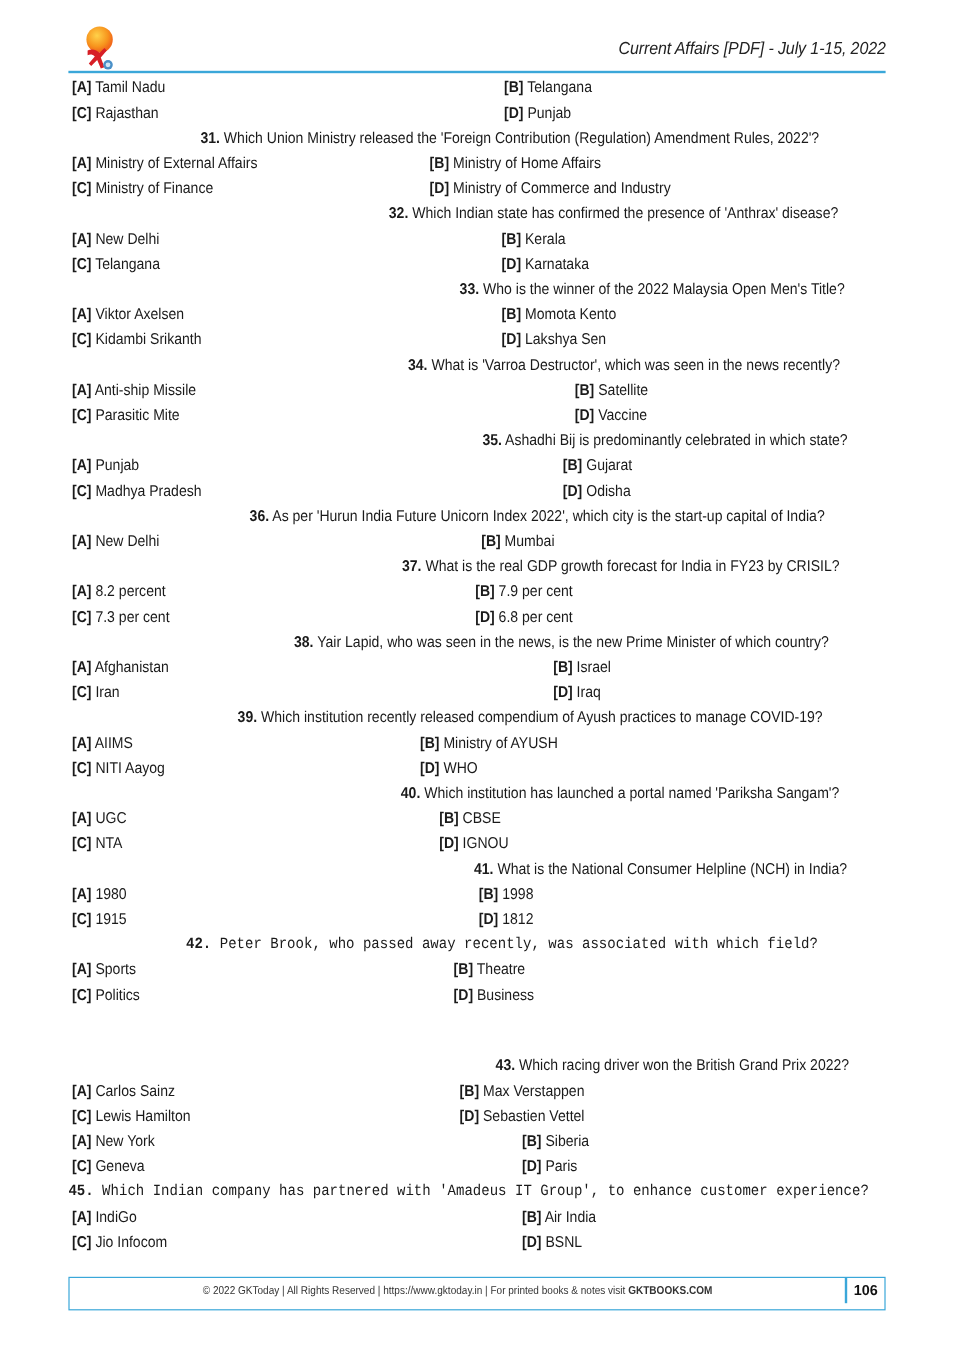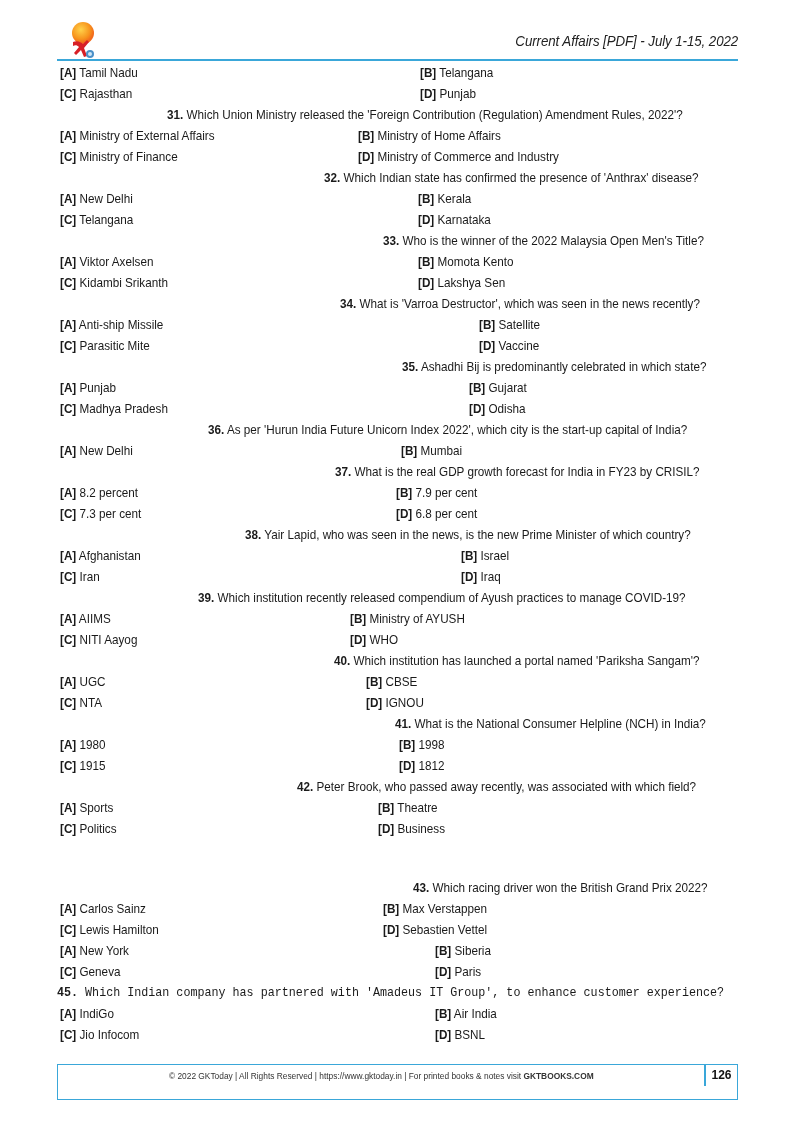--- a/index.html
+++ b/index.html
@@ -9,21 +9,21 @@
   .logo { position: absolute; left: 8px; top: 2px; width: 34px; height: 40px; }
   .header-title { position: absolute; right: 0; top: 15px; font-size: 14.5px; color: #222;
                   letter-spacing: -0.1px; transform: scaleX(0.92); transform-origin: right center; }
   .header-rule { position: absolute; left: 57px; top: 59px; width: 681px; height: 2px; background: #3aa7d9; }
   .content { position: absolute; left: 60px; top: 62px; width: 680px; text-align: right; }
   .line { position: relative; height: 21px; line-height: 21px; font-size: 13px; white-space: nowrap; }
   .line .txt, .opt { display: inline-block; transform: scaleX(0.9); transform-origin: left center; }
   .q { font-size: 13px; }
   .opt { position: absolute; top: 0; }
   .opt b { font-weight: bold; }
-  .footer { position: absolute; left: 57px; top: 1064px; width: 681px; height: 36px;
+  .footer { position: absolute; left: 57px; top: 1064px; width: 681px; height: 28px;
             border: 1.5px solid #3aa7d9; box-sizing: border-box; }
   .footer-text { position: absolute; left: 0; width: 646px; top: 0; height: 21px; line-height: 21px;
                  text-align: center; font-size: 9.5px; color: #333; }
   .footer-text span.inner { display: inline-block; transform: scaleX(0.88); }
   .footer-div { position: absolute; left: 646px; top: 0; width: 1.5px; height: 21px; background: #3aa7d9; }
   .page-num { position: absolute; left: 648px; width: 31px; top: 0; height: 21px; line-height: 21px;
               text-align: center; font-weight: bold; font-size: 12px; color: #111; }
 </style>
 </head>
 <body>
@@ -145,21 +145,21 @@
     </div>
     <div class="line q" style="margin-left: -3px;"><span class="txt"><b>41.</b> <span>What is the National Consumer Helpline (NCH) in India?</span></span></div>
     <div class="line">
       <span class="opt" style="left: 0px;"><b>[A]</b> <span>1980</span></span>
       <span class="opt" style="left: 339px;"><b>[B]</b> <span>1998</span></span>
     </div>
     <div class="line">
       <span class="opt" style="left: 0px;"><b>[C]</b> <span>1915</span></span>
       <span class="opt" style="left: 339px;"><b>[D]</b> <span>1812</span></span>
     </div>
-    <div class="line q" style="margin-left: -3px;"><span class="txt"><b>42.</b> <span>Peter Brook, who passed away recently, was associated with which field?</span></span></div>
+    <div class="line q" style="margin-left: -3px; font-family: Liberation Mono, monospace;"><span class="txt"><b>42.</b> <span>Peter Brook, who passed away recently, was associated with which field?</span></span></div>
     <div class="line">
       <span class="opt" style="left: 0px;"><b>[A]</b> <span>Sports</span></span>
       <span class="opt" style="left: 318px;"><b>[B]</b> <span>Theatre</span></span>
     </div>
     <div class="line">
       <span class="opt" style="left: 0px;"><b>[C]</b> <span>Politics</span></span>
       <span class="opt" style="left: 318px;"><b>[D]</b> <span>Business</span></span>
     </div>
     <div class="line q" style="margin-left: -3px; margin-top: 38px;"><span class="txt"><b>43.</b> <span>Which racing driver won the British Grand Prix 2022?</span></span></div>
     <div class="line">
@@ -187,14 +187,14 @@
       <span class="opt" style="left: 0px;"><b>[C]</b> <span>Jio Infocom</span></span>
       <span class="opt" style="left: 375px;"><b>[D]</b> <span>BSNL</span></span>
     </div>
   </div>
 
 <div class="footer">
   <div class="footer-text">
     <span class="inner"><span>© 2022 GKToday | All Rights Reserved | https://www.gktoday.in | For printed books &amp; notes visit </span><b>GKTBOOKS.COM</b></span>
   </div>
   <div class="footer-div"></div>
-  <div class="page-num">126</div>
+  <div class="page-num">106</div>
 </div>
 
 </body></html>

